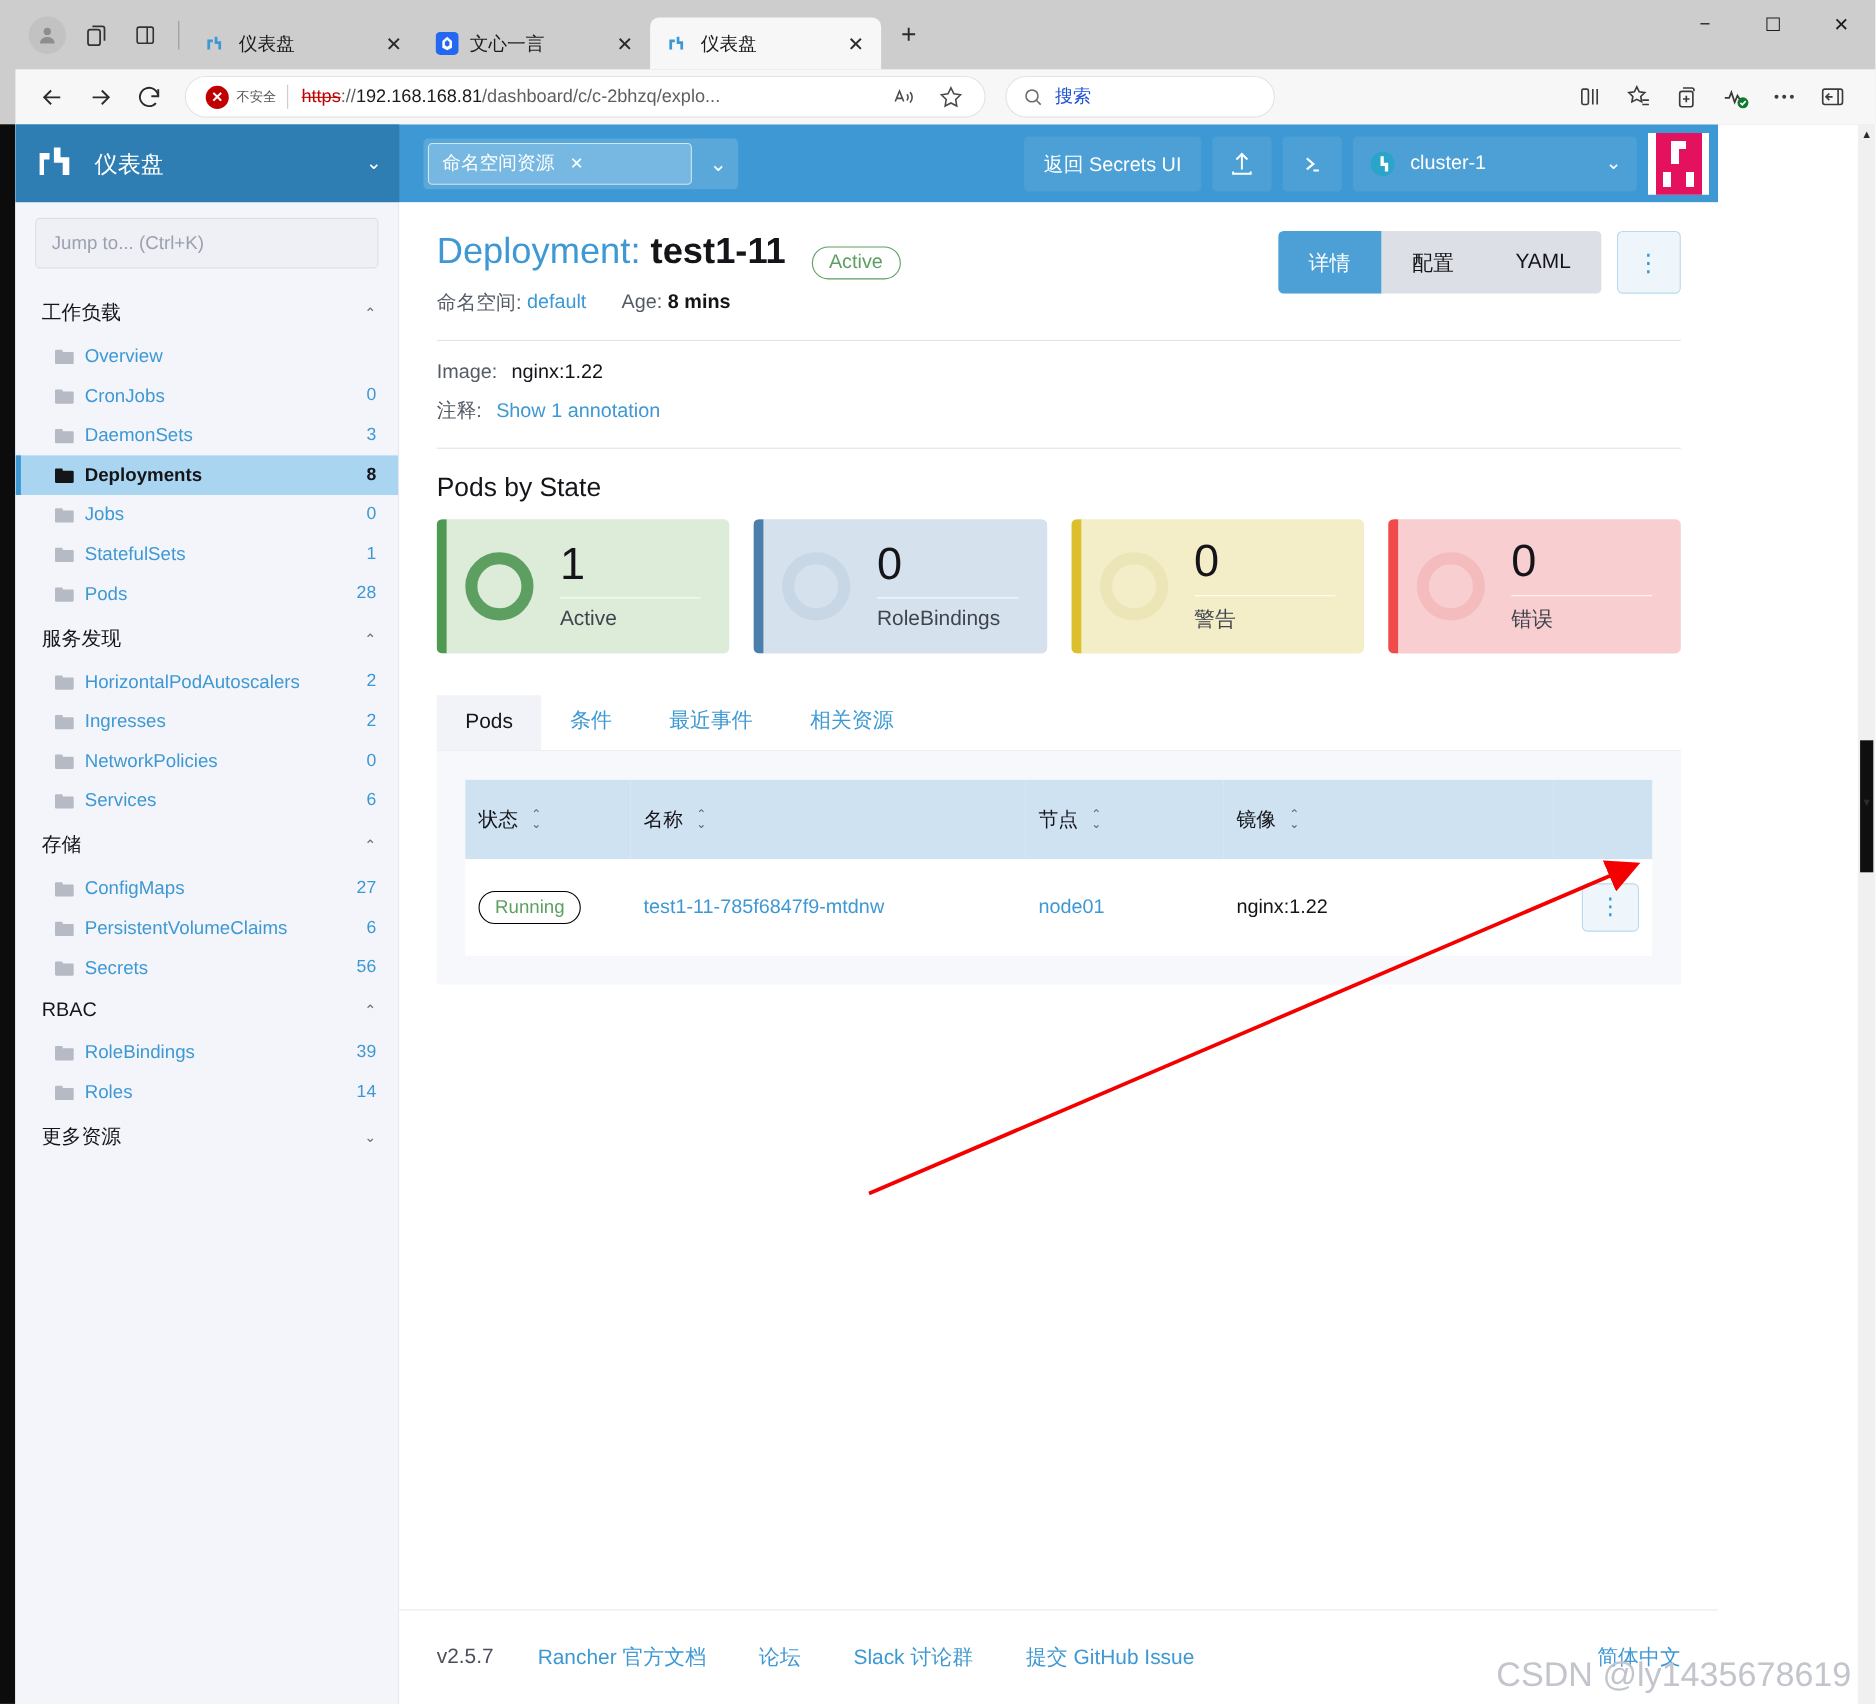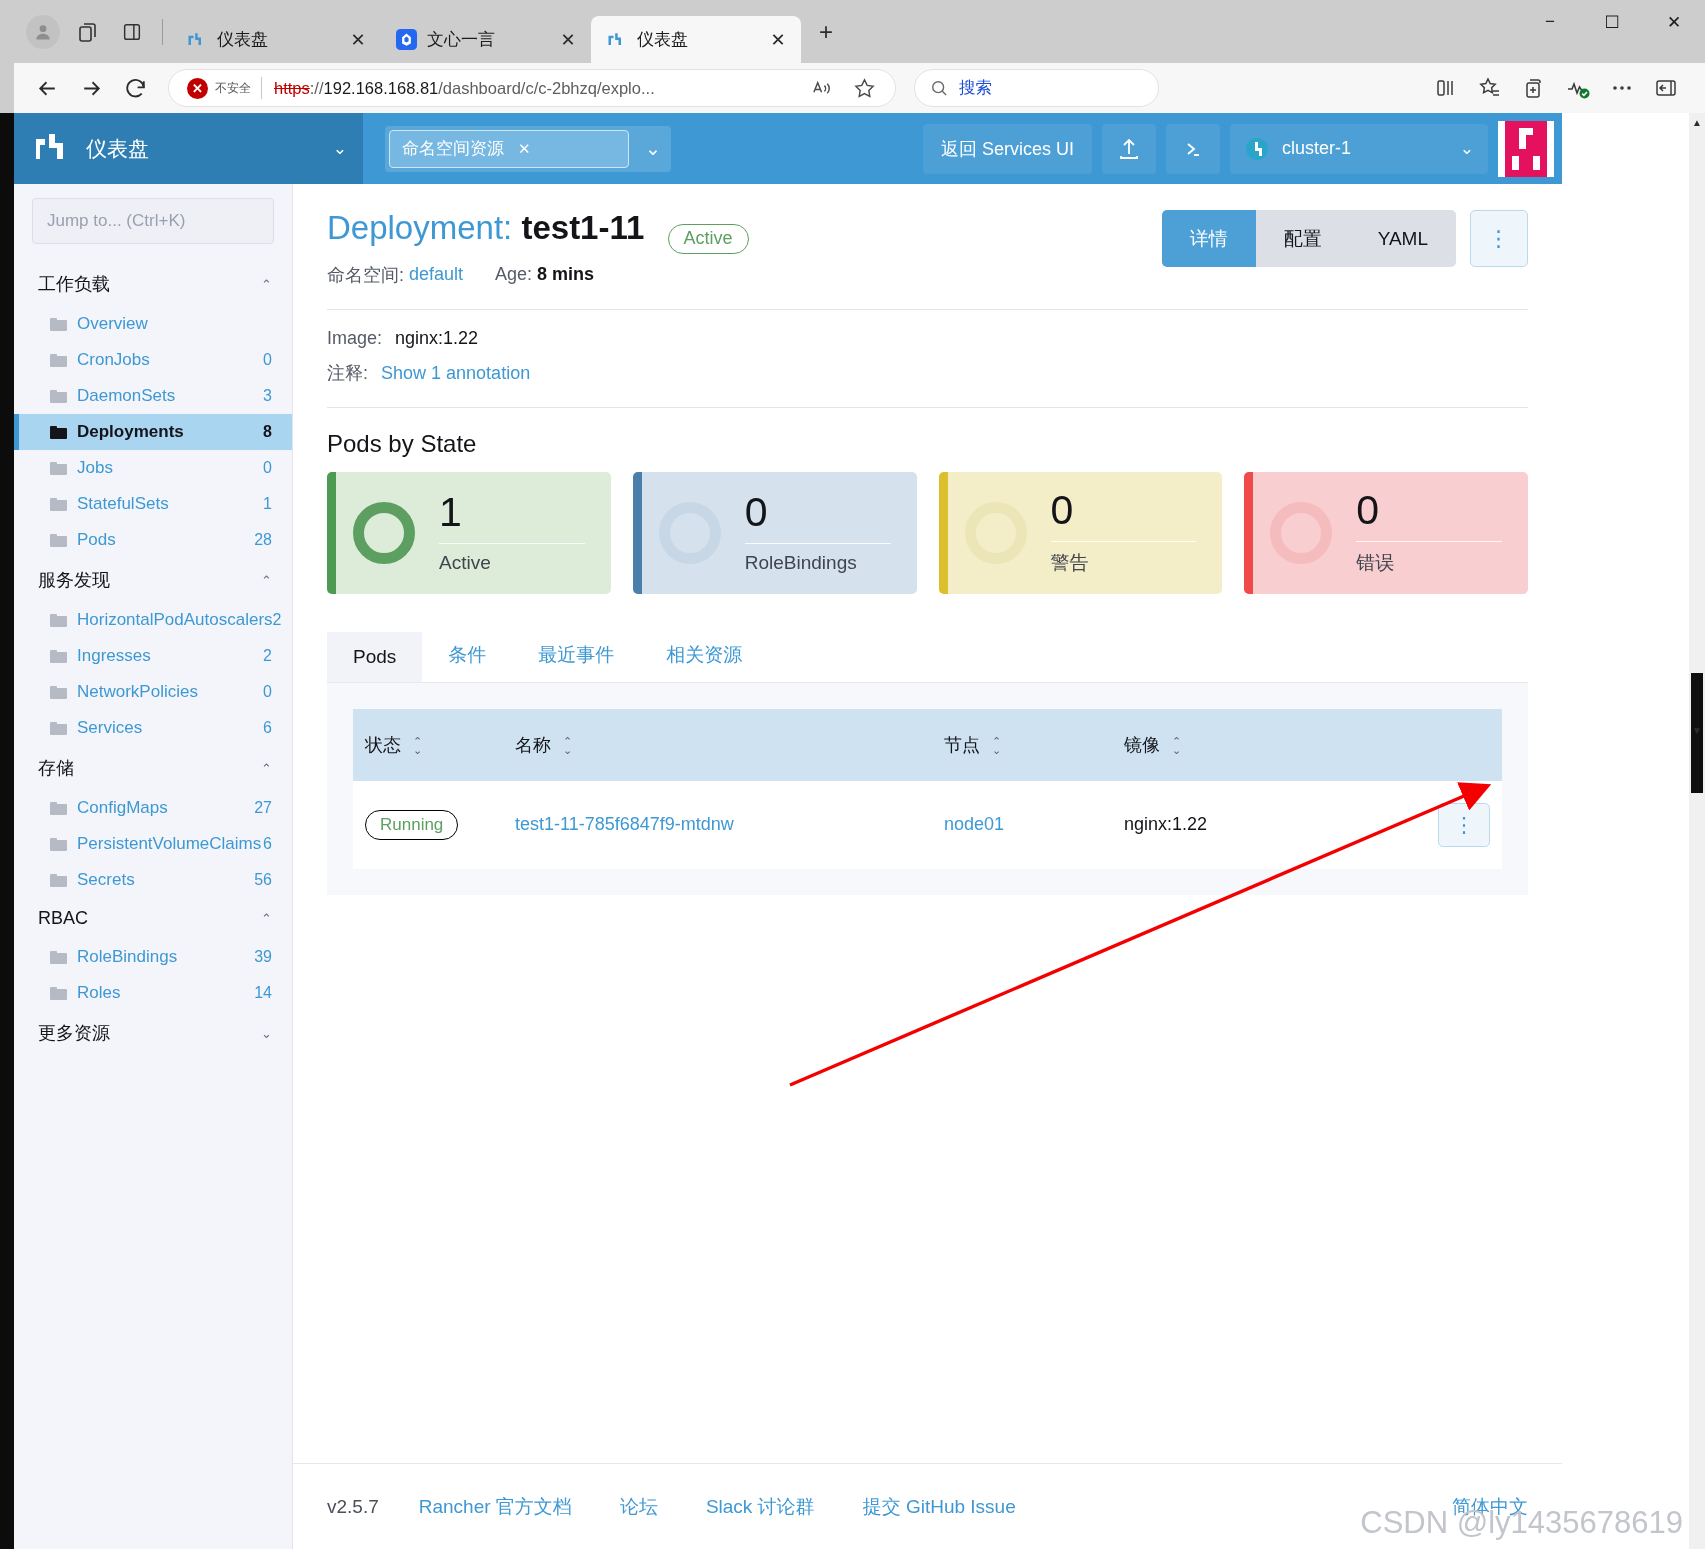--- a/index.html
+++ b/index.html
@@ -135,21 +135,21 @@
     min-width: 258px;
   }
   .cluster-sel .cname { margin-left: 12px; }
   .cluster-sel .cchev { margin-left: auto; font-size: 17px; }
   .avatar-badge { width: 56px; height: 56px; flex: 0 0 auto; }
 
   .app-body { display: flex; height: 1365px; }
 
   
   .sidebar {
-    width: 279px; flex: 0 0 auto; background: #f4f5fa; border-right: 1px solid #e2e4ed;
+    width: 349px; flex: 0 0 auto; background: #f4f5fa; border-right: 1px solid #e2e4ed;
     padding-top: 14px; overflow: hidden;
   }
   .jump-box {
     margin: 0 18px 18px 18px; height: 46px; border: 1px solid #dcdfe9; border-radius: 4px;
     background: #eef0f6; display: flex; align-items: center; padding: 0 14px;
     color: #9aa0ae; font-size: 17px;
   }
   .nav-group {
     display: flex; align-items: center; padding: 10px 20px 10px 24px;
     font-size: 18px; color: #141419; font-weight: 400;
@@ -474,21 +474,21 @@
 
     <div class="ns-filter">
       <span class="ns-pill">
         <span>命名空间资源</span>
         <span class="x">✕</span>
       </span>
       <span class="ns-chev">⌄</span>
     </div>
 
     <div class="header-right">
-      <div class="hbtn">返回 Services UI</div>
+      <div class="hbtn">返回 Secrets UI</div>
       <div class="hbtn icon">
         <svg width="24" height="26" viewBox="0 0 24 26" fill="none" stroke="#fff" stroke-width="1.8">
             <path d="M12 18V4M7 9l5-5 5 5"></path>
             <path d="M4 20v2h16v-2"></path>
           </svg>
       </div>
       <div class="hbtn icon">
         <svg width="24" height="24" viewBox="0 0 24 24" fill="none" stroke="#fff" stroke-width="1.9">
             <path d="M7 7l6 5-6 5"></path>
             <path d="M13 18h5"></path>

